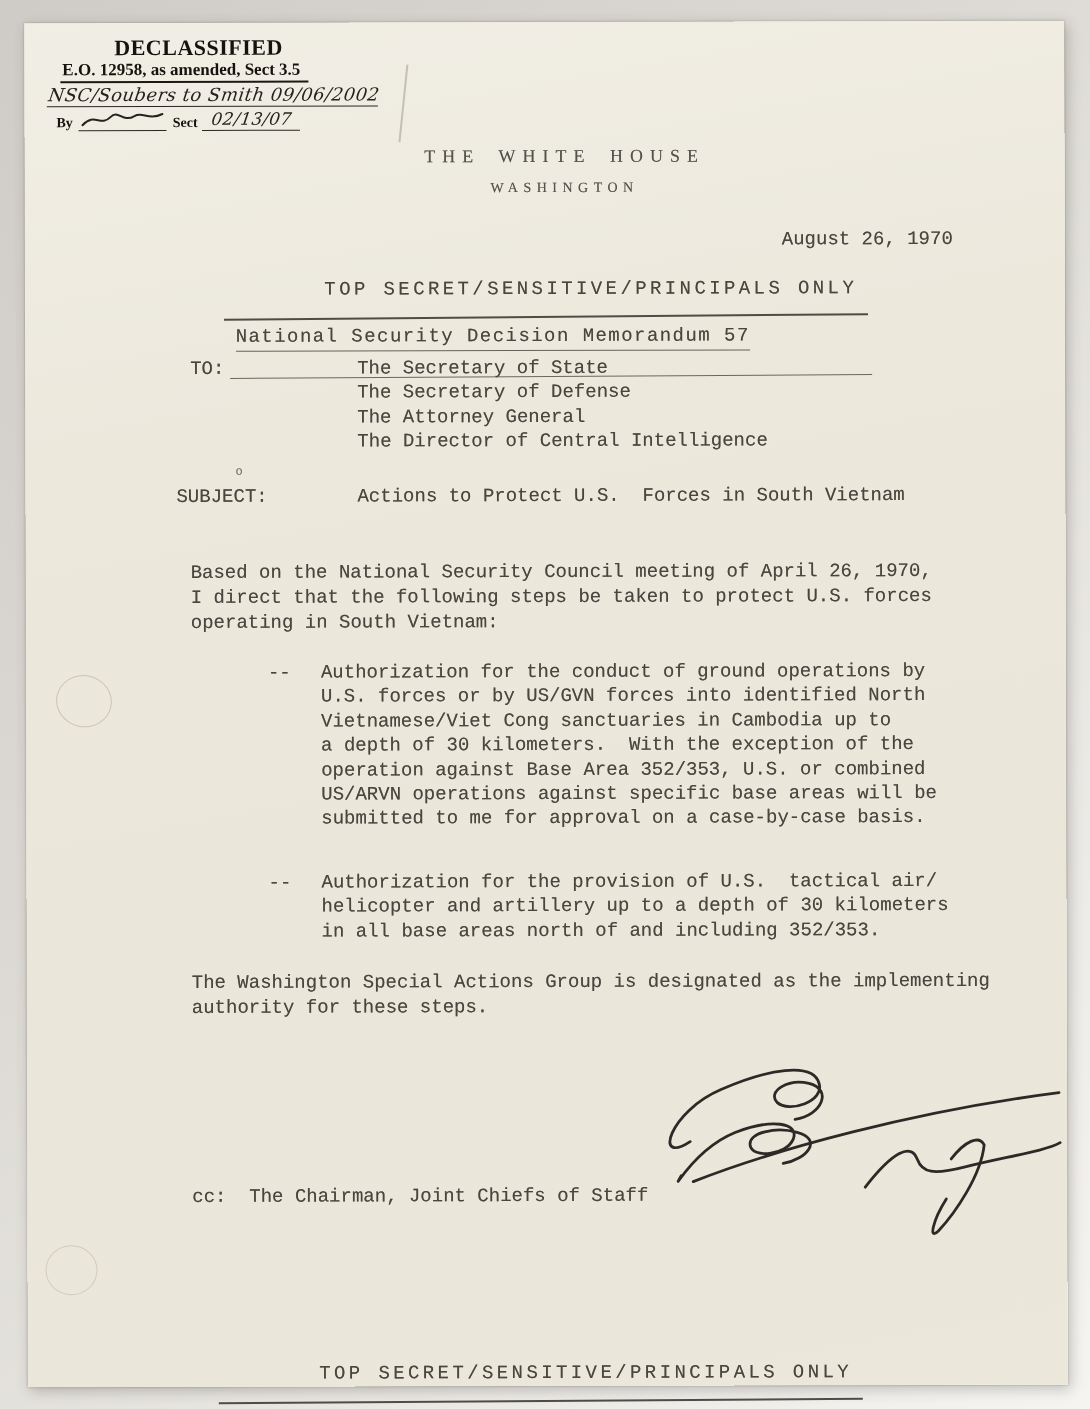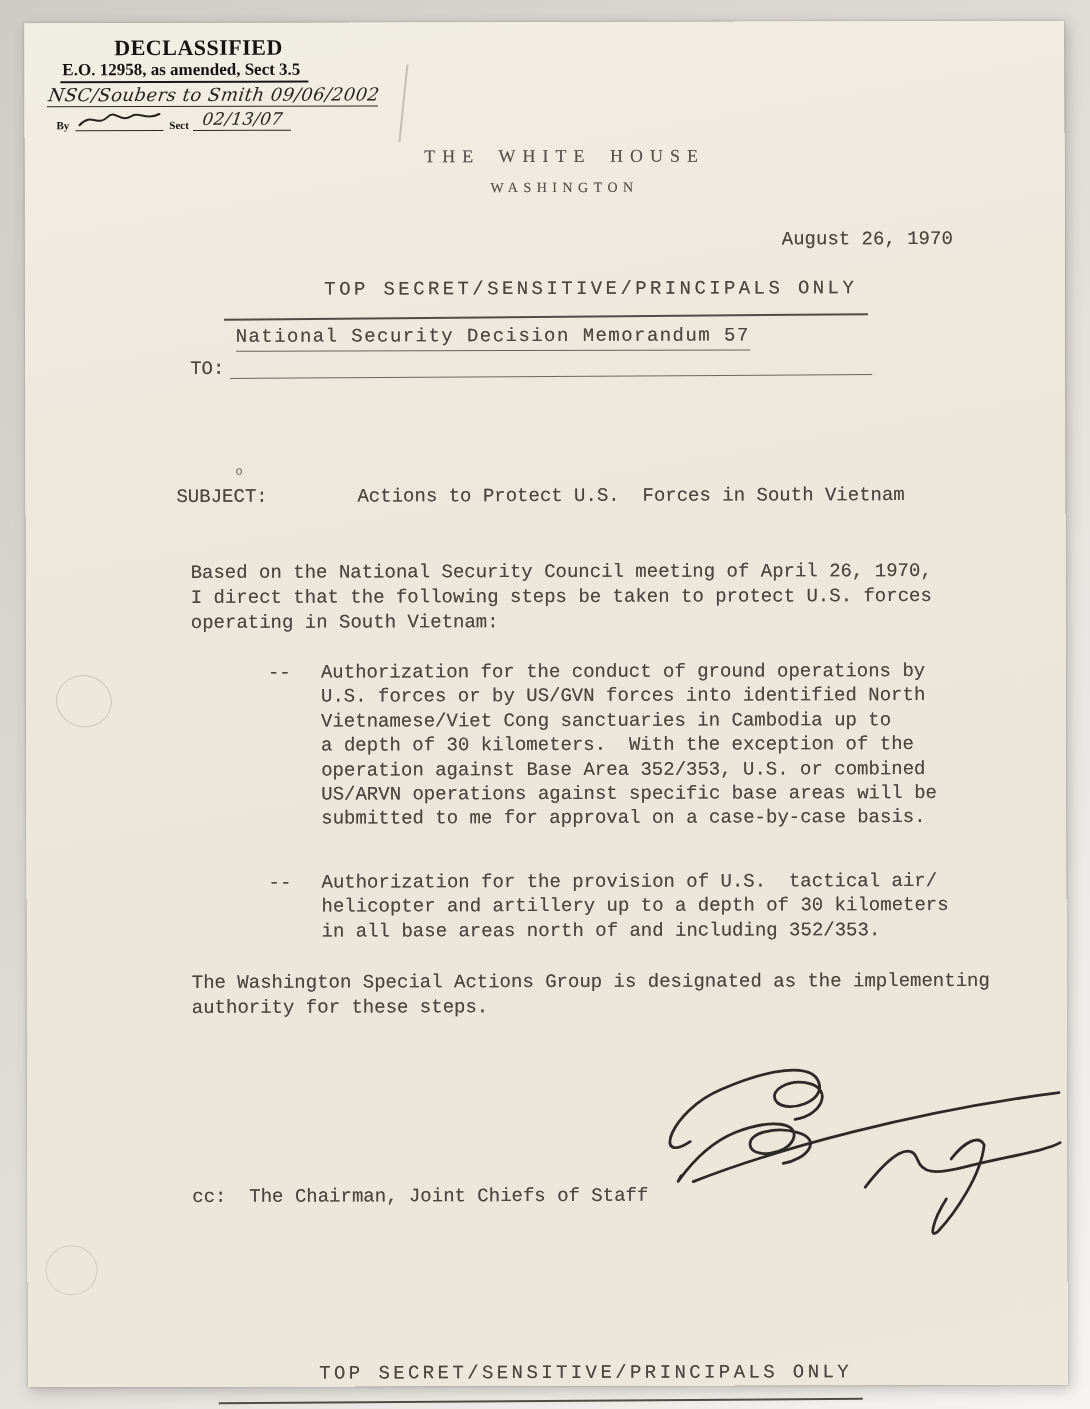--- a/index.html
+++ b/index.html
@@ -22,21 +22,21 @@
   }
   .stamp{font-family:"Liberation Serif", serif;color:#16130f;}
   .stamp-title{font-weight:bold;font-size:22px;letter-spacing:.5px;}
   .stamp-eo{font-weight:bold;font-size:17px;border-bottom:2px solid #1b1916;padding:0 8px 1px 2px;}
   .hand{
     font-family:"DejaVu Serif", serif;font-style:italic;color:#26231f;
     transform:skewX(-8deg);letter-spacing:.5px;white-space:pre;
   }
   .stamp-note{font-size:18px;border-bottom:1.5px solid #2a2723;padding-bottom:1px;}
   .byrow{display:flex;align-items:flex-end;gap:6px;}
-  .bylabel{font-family:"Liberation Serif", serif;font-weight:bold;font-size:11px;color:#16130f;}
+  .bylabel{font-family:"Liberation Serif", serif;font-weight:bold;font-size:14px;color:#16130f;}
   .blank{border-bottom:1.5px solid #2a2723;display:inline-block;}
   .letterhead{
     font-family:"Liberation Serif", serif;color:#55524c;text-align:center;
     text-shadow:0 0 .5px rgba(85,82,76,.5);
   }
   .lh-title{font-size:18px;letter-spacing:7px;word-spacing:7px;}
   .lh-sub{font-size:14px;letter-spacing:5.5px;}
   .classified{letter-spacing:3.4px;position:relative;display:inline-block;}
   .classified .strike{
     position:absolute;left:-12px;right:-10px;top:52%;height:0;
@@ -86,20 +86,24 @@
     </span>
   </div>
 
   <div class="abs typed" style="left:757px;top:206px;">August 26, 1970</div>
 
   <div class="abs typed" style="left:165px;top:278px;">
     <span class="memo-title">National Security Decision Memorandum 57</span>
   </div>
 
   <div class="abs typed" style="left:165px;top:334px;">TO:</div>
+  <div class="abs typed" style="left:332px;top:334px;">The Secretary of State
+The Secretary of Defense
+The Attorney General
+The Director of Central Intelligence</div>
 
   <div class="abs stray" style="left:210px;top:442px;">o</div>
   <div class="abs typed" style="left:151px;top:462px;">SUBJECT:</div>
   <div class="abs typed" style="left:332px;top:462px;">Actions to Protect U.S.  Forces in South Vietnam</div>
 
   <div class="abs typed" style="left:165px;top:538px;line-height:25px;">Based on the National Security Council meeting of April 26, 1970,
 I direct that the following steps be taken to protect U.S. forces
 operating in South Vietnam:</div>
 
   <div class="abs typed" style="left:242px;top:638px;">--</div>

